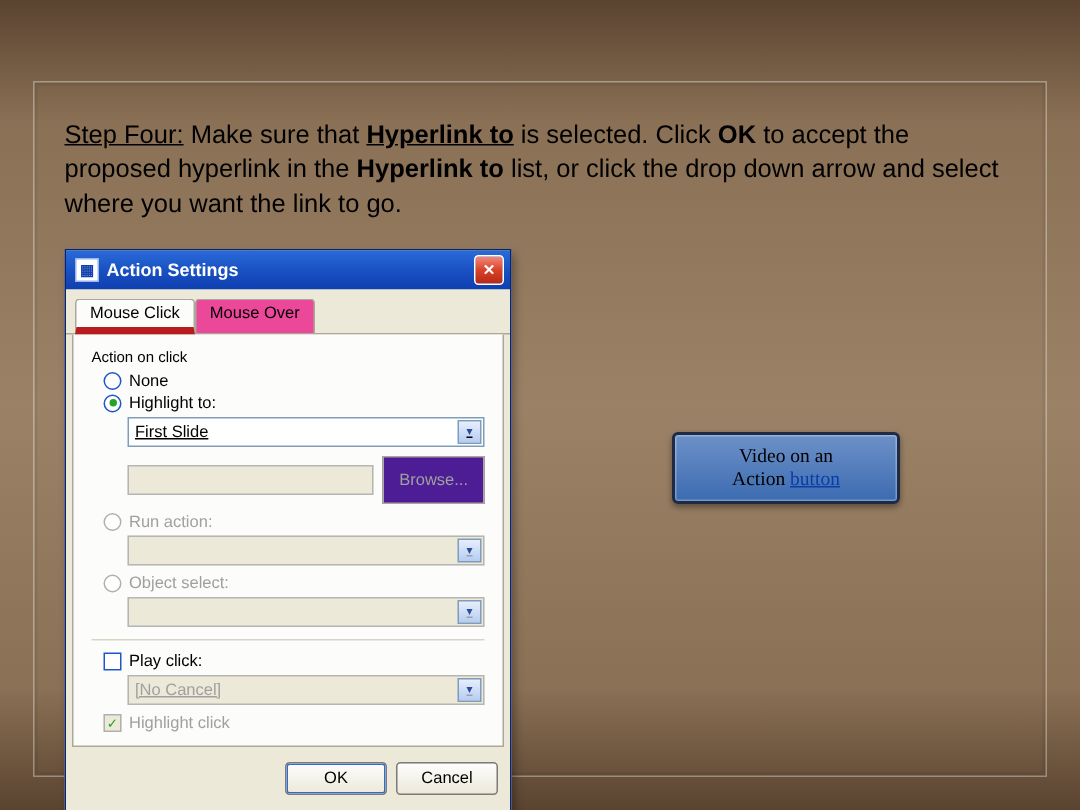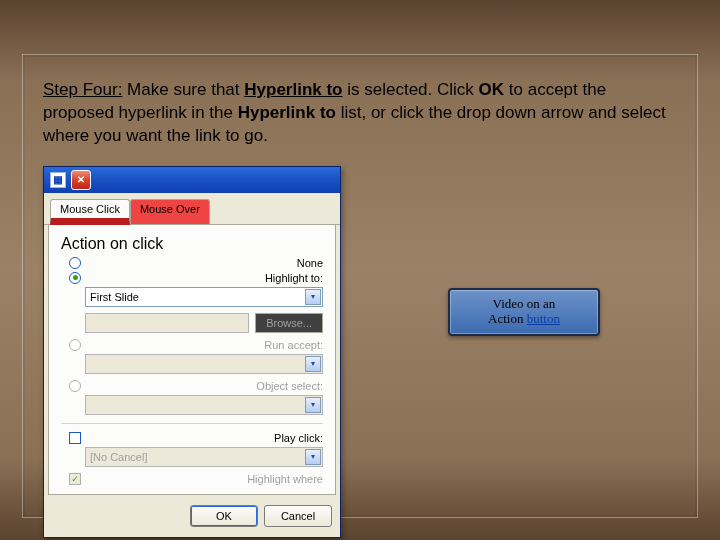--- a/index.html
+++ b/index.html
@@ -70,44 +70,43 @@
     display: flex;
     padding: 6px 6px 0 6px;
     gap: 0;
     border-bottom: 1px solid #aca899;
     background: #ece9d8;
   }
   .tab {
     padding: 3px 9px;
     border: 1px solid #aca899;
     border-bottom: none;
-    background: #ef4444;
+    background: #ec4899;
     font-size: 11px;
     border-radius: 3px 3px 0 0;
     position: relative;
   }
   .tab.active {
     background: #fcfcfa;
     z-index: 2;
-    border-bottom: 7px solid #b91c1c;
+    border-bottom: 5px solid #b91c1c;
     margin-bottom: -1px;
   }
   .tab-body {
     padding: 10px 12px 6px 12px;
     background: #fcfcfa;
     margin: 0 4px 4px 4px;
     border: 1px solid #aca899;
     border-top: none;
   }
-  .group-label { font-size: 16px; margin-bottom: 4px; }
+  .group-label { font-size: 10px; margin-bottom: 4px; }
   .radio-row, .check-row {
     display: flex; align-items: center;
     margin: 3px 0 3px 8px;
     font-size: 11px;
-    justify-content: space-between;
   }
   .radio {
     width: 12px; height: 12px; border: 1px solid #1c56c9;
     border-radius: 50%; margin-right: 5px;
     display: inline-flex; align-items: center; justify-content: center;
     background: #fff;
   }
   .radio.checked::after {
     content: ""; width: 5px; height: 5px; background: #28a22a; border-radius: 50%;
   }
@@ -119,34 +118,34 @@
     font-size: 9px; color: #28a22a;
   }
   .checkbox.disabled { border-color:#b0b0b0; background:#ece9d8;}
   .disabled-text { color: #a0a0a0; }
   .field {
     display: flex; align-items: center; margin: 2px 0 6px 24px;
   }
   .combo, .textbox {
     flex: 1; height: 20px; border: 1px solid #7f9db9;
     background: #fff; font-size: 11px; padding: 0 4px;
-    display: flex; align-items: center; justify-content: space-between;
+    display: flex; align-items: center; justify-content: space-between; text-decoration: underline;
   }
   .combo.disabled, .textbox.disabled { background: #ece9d8; color: #a0a0a0; border-color:#b5b5b5;}
   .combo .arrow {
     width: 16px; height: 16px;
     background: linear-gradient(180deg,#e7eefc,#b5cdf2);
     border: 1px solid #7f9db9;
     display: flex; align-items:center; justify-content:center;
     font-size: 8px; color:#2a4e9e;
     margin-right: -3px;
   }
   .browse-btn {
-    height: 20px; padding: 0 10px; margin-left: 6px;
-    border: 1px solid #aca899; background: #404040;
+    height: 32px; padding: 0 10px; margin-left: 6px;
+    border: 1px solid #aca899; background: #4c1d95;
     font-size: 11px; color: #a0a0a0;
   }
   .divider { height:0; border-top:1px solid #d8d4c8; margin: 8px 0; }
   .dlg-buttons {
     display:flex; justify-content:flex-end; gap:6px;
     padding: 6px 8px 10px 8px; background:#ece9d8;
   }
   .xpbtn {
     min-width:68px; height:22px; border:1px solid #7b7b7b;
     background: linear-gradient(180deg,#fdfdfd,#ece9d8);
@@ -172,20 +171,21 @@
 <body>
 
 <div class="inner-frame">
   <p class="instruction">
     <span class="u">Step Four:</span><span> Make sure that </span><b class="u">Hyperlink to</b><span> is selected. Click </span><b>OK</b><span> to accept the proposed hyperlink in the </span><b>Hyperlink to</b><span> list, or click the drop down arrow and select where you want the link to go.</span>
   </p>
 
   <div class="dialog">
     <div class="titlebar">
       <span class="title-icon">▦</span>
+      <span class="title-text">Action Settings</span>
       <span class="close-btn">
         <span>✕</span>
       </span>
     </div>
     <div class="tabs">
       <div class="tab active">Mouse Click</div>
       <div class="tab">Mouse Over</div>
     </div>
     <div class="tab-body">
       <div class="group-label">Action on click</div>
@@ -206,21 +206,21 @@
         </div>
       </div>
 
       <div class="field">
         <div class="textbox disabled"></div>
         <button class="browse-btn">Browse...</button>
       </div>
 
       <div class="radio-row">
         <span class="radio disabled"></span>
-        <span class="disabled-text">Run accept:</span>
+        <span class="disabled-text">Run action:</span>
       </div>
       <div class="field">
         <div class="combo disabled">
           <span></span>
             <span class="arrow">▾</span>
         </div>
       </div>
 
       <div class="radio-row">
         <span class="radio disabled"></span>
@@ -241,21 +241,21 @@
       </div>
       <div class="field">
         <div class="combo disabled">
           <span>[No Cancel]</span>
           <span class="arrow">▾</span>
         </div>
       </div>
 
       <div class="check-row">
         <span class="checkbox disabled">✓</span>
-        <span class="disabled-text">Highlight where</span>
+        <span class="disabled-text">Highlight click</span>
       </div>
     </div>
     <div class="dlg-buttons">
       <button class="xpbtn default">OK</button>
       <button class="xpbtn">Cancel</button>
     </div>
   </div>
 </div>
 
 <div class="video-button">

